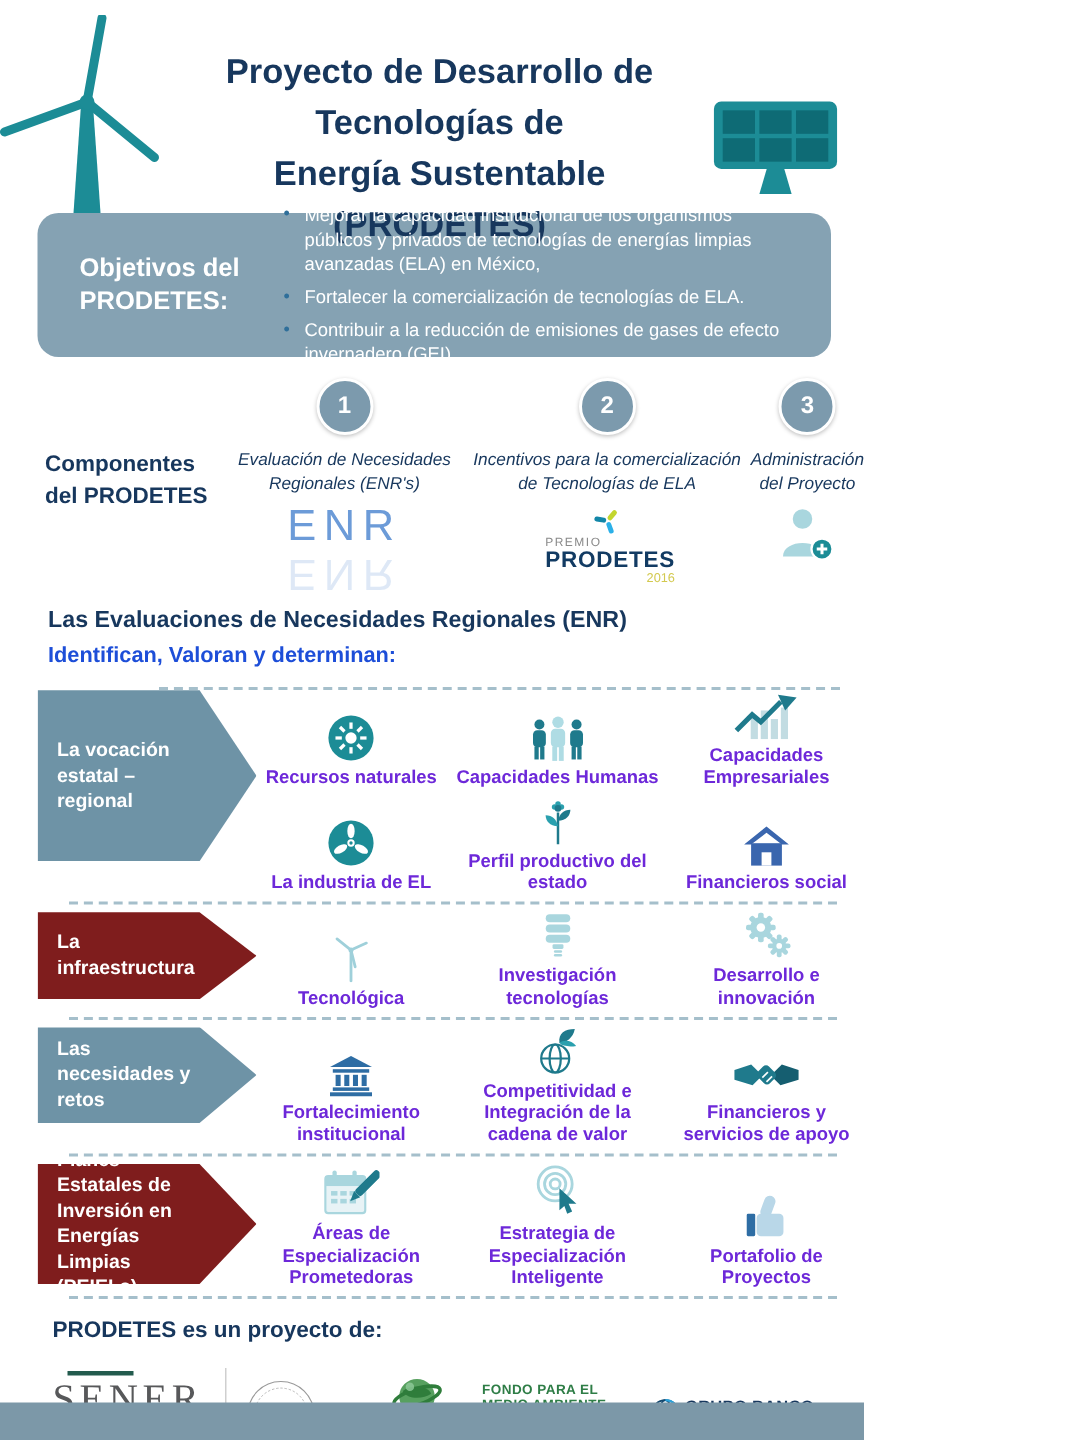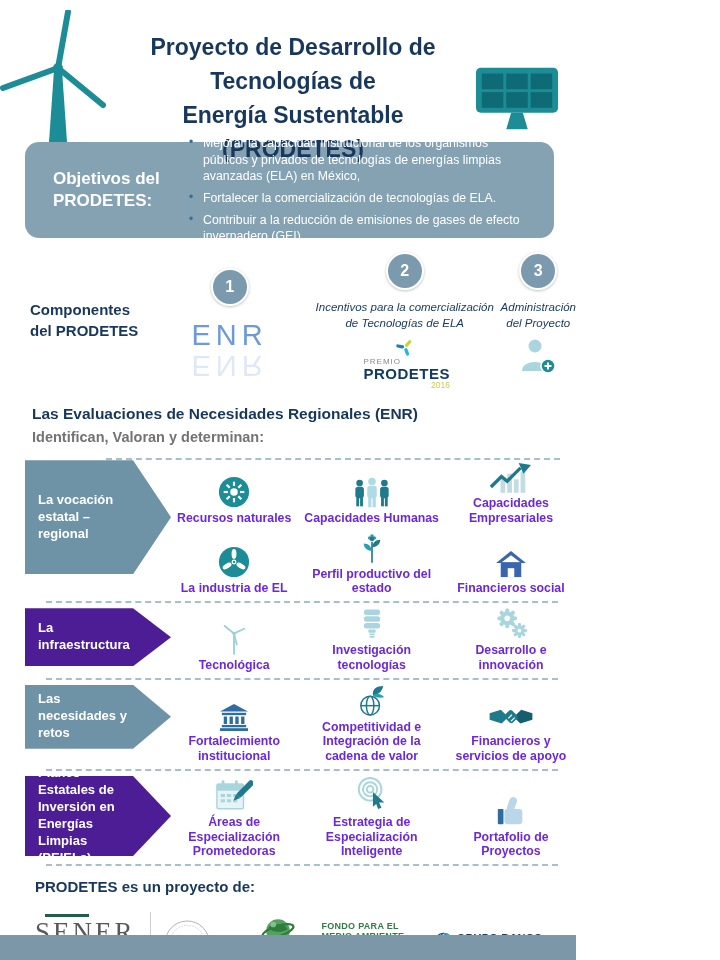--- a/index.html
+++ b/index.html
@@ -35,32 +35,32 @@
   .enr-reflect{transform:scaleY(-1);opacity:.22;font-size:29px;letter-spacing:5px;color:#6C9BD8;line-height:1;margin-top:1px;}
   .premio{display:flex;align-items:center;}
   .premio-text{margin-left:4px;line-height:1;}
   .premio-kicker{font-size:8px;color:#8a8a8a;letter-spacing:1px;}
   .premio-name{font-size:15px;font-weight:bold;color:#123B63;letter-spacing:.5px;}
   .premio-year{font-size:8.5px;color:#D3C94F;text-align:right;}
 
   
   .enr-head{margin:16px 0 0 32px;}
   .enr-h1{font-size:15.5px;font-weight:bold;color:#17375D;}
-  .enr-h2{margin-top:6px;font-size:14.5px;font-weight:bold;color:#737373;}
+  .enr-h2{margin-top:6px;font-size:14.5px;font-weight:bold;color:#1d4ed8;}
 
   .dash{border-top:2px dashed #A5BFCB;height:0;}
   .dash-first{margin:13px 16px 0 106px;}
   .dash-mid{margin:5px 18px 5px 46px;}
 
   
   .row{display:flex;align-items:flex-start;padding-left:25px;}
   .arrow{flex:none;width:146px;display:flex;align-items:center;color:#fff;font-weight:bold;
          font-size:13px;line-height:1.3;padding:0 34px 0 13px;box-sizing:border-box;
          clip-path:polygon(0 0,74% 0,100% 50%,74% 100%,0 100%);}
-  .arrow-blue{background:#6E93A6;} .arrow-gray{background:#4c1d95;}
+  .arrow-blue{background:#6E93A6;} .arrow-gray{background:#7f1d1d;}
   .grid{flex:1;display:grid;grid-template-columns:1.02fr 1.2fr 1.05fr;row-gap:8px;}
   .cell{display:flex;flex-direction:column;align-items:center;justify-content:flex-end;padding:0 4px;}
   .cell-label{font-size:12.3px;font-weight:bold;color:#6d28d9;text-align:center;line-height:1.2;margin-top:3px;}
   .r1 .arrow{height:114px;} .r2 .arrow{height:58px;} .r3 .arrow{height:64px;} .r4 .arrow{height:80px;}
 
   
   .footer{margin-top:12px;padding-left:35px;}
   .foot-head{font-size:15px;font-weight:bold;color:#17375D;}
   .logos{display:flex;align-items:center;margin-top:12px;padding-right:28px;}
   .sener{width:152px;position:relative;text-align:center;}
@@ -120,20 +120,21 @@
       <li>Fortalecer la comercialización de tecnologías de ELA.</li>
       <li>Contribuir a la reducción de emisiones de gases de efecto invernadero (GEI)</li>
     </ul>
   </div>
 
   <div class="components">
     <div class="comp-label">Componentes del PRODETES</div>
 
     <div class="comp comp1">
       <div class="badge">1</div>
+      <div class="comp-title">Evaluación de Necesidades Regionales (ENR's)</div>
       <div class="comp-logo">
         <div class="enr-word">ENR</div>
         <div class="enr-reflect">ENR</div>
       </div>
     </div>
 
     <div class="comp comp2">
       <div class="badge">2</div>
       <div class="comp-title">Incentivos para la comercialización de Tecnologías de ELA</div>
       <div class="comp-logo premio">

